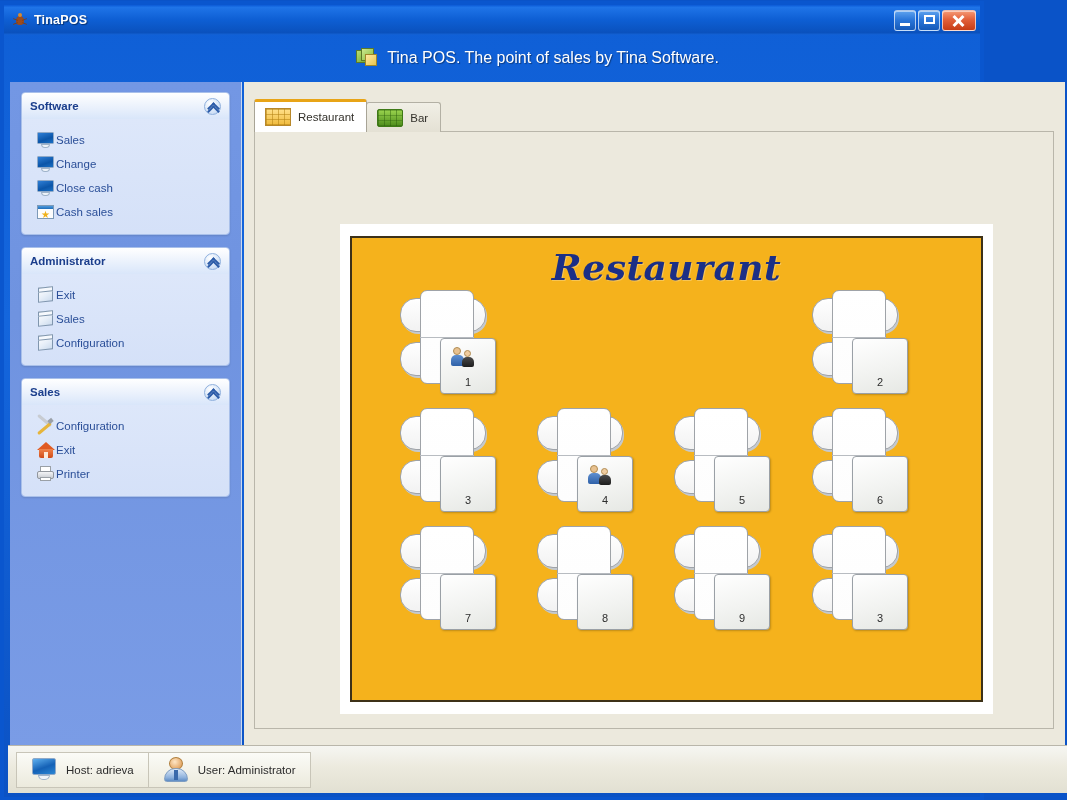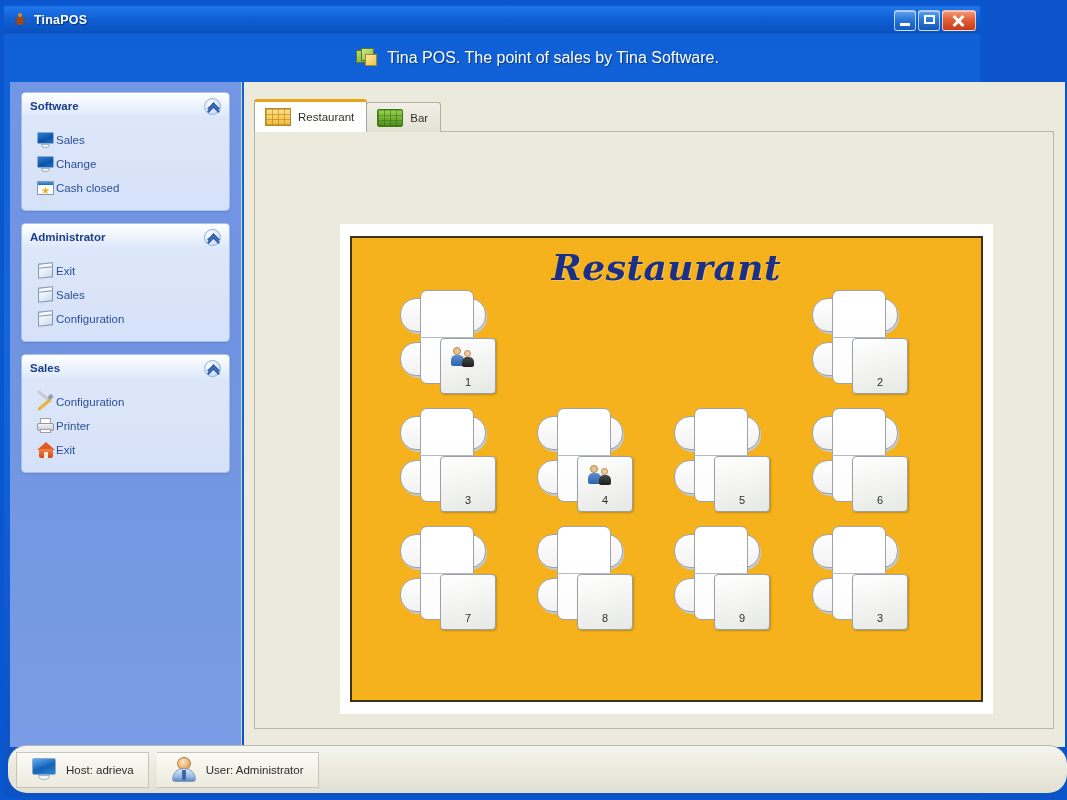--- a/index.html
+++ b/index.html
@@ -548,22 +548,21 @@
     position: absolute;
     left: 4px; bottom: 4px;
     width: 1059px;
     height: 48px;
     background: linear-gradient(180deg, #f6f6f2 0%, #eceade 45%, #e2e0d2 100%);
     border-top: 1px solid #b9b6aa;
     box-sizing: border-box;
     display: flex;
     align-items: center;
     padding: 0 8px;
-    gap: 8px;
-    border-radius: 19px;
+    gap: 0;
   }
   .status-cell {
     height: 36px;
     display: flex;
     align-items: center;
     gap: 9px;
     padding: 0 14px;
     border: 1px solid #c8c5b8;
     box-sizing: border-box;
     background: linear-gradient(180deg,#fbfbf7,#eceadd);
@@ -666,26 +665,33 @@
                 <span class="menu-label">Sales</span>
               </div>
               <div class="menu-item">
                 <span class="menu-icon ic-monitor">
                   <span class="scr"></span>
                   <span class="stand"></span>
                 </span>
                 <span class="menu-label">Change</span>
               </div>
               <div class="menu-item">
+                <span class="menu-icon ic-monitor">
+                  <span class="scr"></span>
+                  <span class="stand"></span>
+                </span>
+                <span class="menu-label">Close cash</span>
+              </div>
+              <div class="menu-item">
                 <span class="menu-icon ic-window">
                   <span class="w"></span>
                   <span class="bar"></span>
                   <span class="star">★</span>
                 </span>
-                <span class="menu-label">Cash closed</span>
+                <span class="menu-label">Cash sales</span>
               </div>
             </div>
           </div>
           <div class="panel">
             <div class="panel-head">
               <span class="panel-title">Administrator</span>
               <span class="panel-chevron"></span>
             </div>
             <div class="panel-body">
               <div class="menu-item">
@@ -719,34 +725,34 @@
             <div class="panel-body">
               <div class="menu-item">
                 <span class="menu-icon ic-tools">
                   <span class="wr"></span>
                   <span class="sd"></span>
                   <span class="sd2"></span>
                 </span>
                 <span class="menu-label">Configuration</span>
               </div>
               <div class="menu-item">
+                <span class="menu-icon ic-exit">
+                  <span class="roof"></span>
+                  <span class="base"></span>
+                  <span class="door"></span>
+                </span>
+                <span class="menu-label">Exit</span>
+              </div>
+              <div class="menu-item">
                 <span class="menu-icon ic-printer">
                   <span class="paper"></span>
                   <span class="body"></span>
                   <span class="out"></span>
                 </span>
                 <span class="menu-label">Printer</span>
-              </div>
-              <div class="menu-item">
-                <span class="menu-icon ic-exit">
-                  <span class="roof"></span>
-                  <span class="base"></span>
-                  <span class="door"></span>
-                </span>
-                <span class="menu-label">Exit</span>
               </div>
             </div>
           </div>
         </div>
 
       <div class="content">
         <div class="tabstrip" id="tabstrip">
             <div class="tab active">
               <span class="tab-icon">
                 <span class="g"></span>

